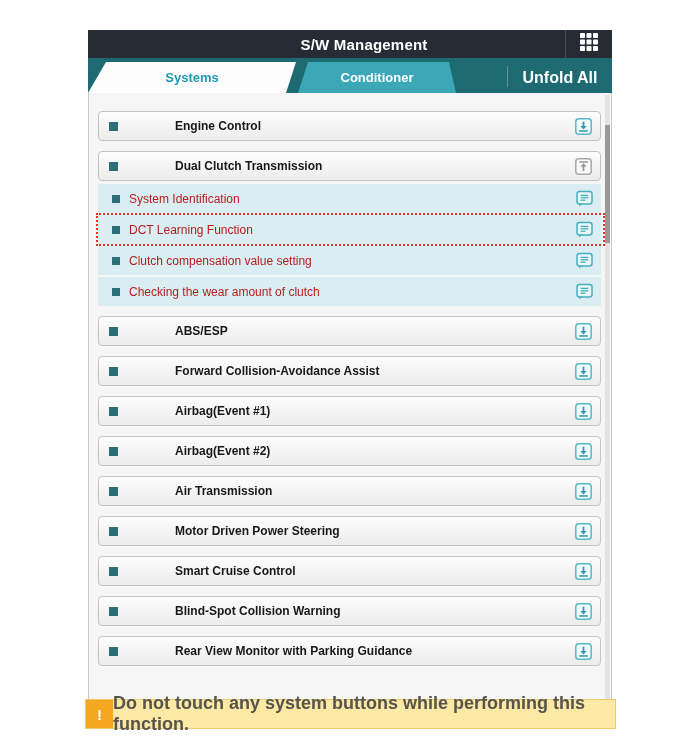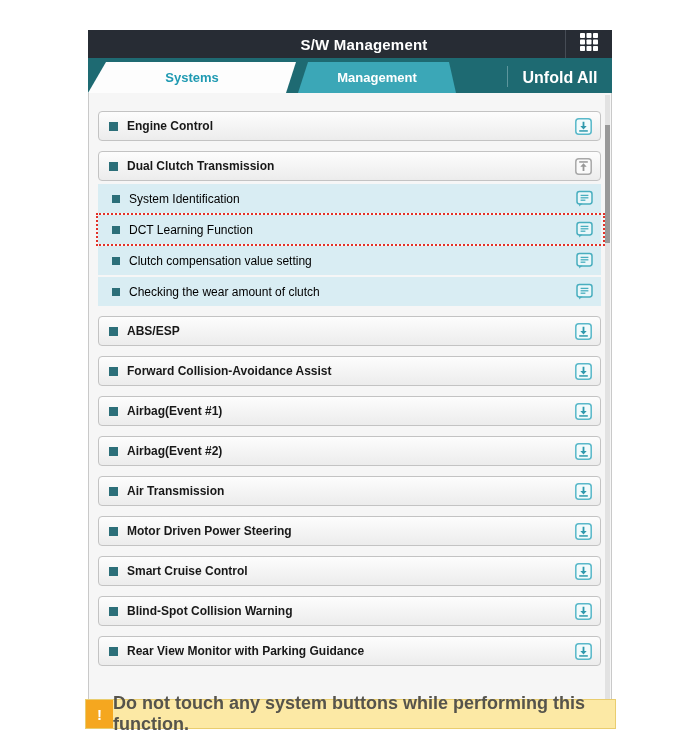--- a/index.html
+++ b/index.html
@@ -27,31 +27,31 @@
   .unfold-all{position:absolute;left:420px;right:0;top:4px;height:31px;
        display:flex;align-items:center;justify-content:center;
        color:#ffffff;font-size:16px;font-weight:bold;cursor:pointer;}
 
   
   .panel{position:absolute;left:0;top:63px;width:524px;height:636px;box-sizing:border-box;
        background:#f6f6f6;border:1px solid #c9c9c9;border-top:none;overflow:hidden;}
   .rows{padding-top:18px;}
   .row{box-sizing:border-box;height:30px;margin:0 10px 10px 9px;border-radius:4px;
        border:1px solid #c3c3c3;background:linear-gradient(#fdfdfd,#ececec);
-       display:flex;align-items:center;padding:0 8px 0 10px;cursor:pointer;}
+       display:flex;align-items:center;padding:0 8px 0 10px;cursor:pointer;gap:48px;}
   .row .bullet{width:9px;height:9px;background:#2c6f79;margin-right:9px;flex:0 0 auto;}
   .row .lbl{flex:1;font-size:12px;font-weight:bold;color:#181818;
        white-space:nowrap;overflow:hidden;}
   .row .ricon{flex:0 0 auto;margin-left:8px;display:flex;align-items:center;}
 
   .subgroup{margin:-7px 10px 10px 9px;}
   .subrow{position:relative;box-sizing:border-box;height:29px;margin-bottom:2px;
        background:#d9edf3;display:flex;align-items:center;padding:0 8px 0 14px;cursor:pointer;}
   .subrow .bullet{width:8px;height:8px;background:#2c6f79;margin-right:9px;flex:0 0 auto;}
-  .subrow .lbl{flex:1;font-size:12px;font-weight:normal;color:#000000;
+  .subrow .lbl{flex:1;font-size:12px;font-weight:normal;color:#b91c1c;
        white-space:nowrap;overflow:hidden;}
   .subrow .ricon{flex:0 0 auto;margin-left:8px;display:flex;align-items:center;}
   .subrow.selected::after{content:"";position:absolute;left:-2px;right:-4px;top:-2px;bottom:-2px;
        border:2px dotted #e23128;pointer-events:none;}
 
   
   .scrollbar{position:absolute;right:1px;top:2px;bottom:2px;width:5px;background:#e2e2e2;}
   .scroll-thumb{position:absolute;right:0;top:30px;width:5px;height:118px;background:#999999;}
 
   
@@ -84,21 +84,21 @@
               <rect x="7.5" y="14" width="5" height="5" rx="0.8"></rect>
               <rect x="14" y="14" width="5" height="5" rx="0.8"></rect>
           </g>
         </svg>
       </span>
     </div>
   </div>
 
   <div class="tabbar">
     <div class="tab tab-systems">Systems</div>
-    <div class="tab tab-components">Management</div>
+    <div class="tab tab-components">Conditioner</div>
     <div class="unfold-divider"></div>
     <div class="unfold-all">Unfold All</div>
   </div>
 
   <div class="panel">
     <div class="rows" id="rows">
         <div class="row">
           <span class="bullet"></span>
           <span class="lbl">Engine Control</span>
           <span class="ricon">

